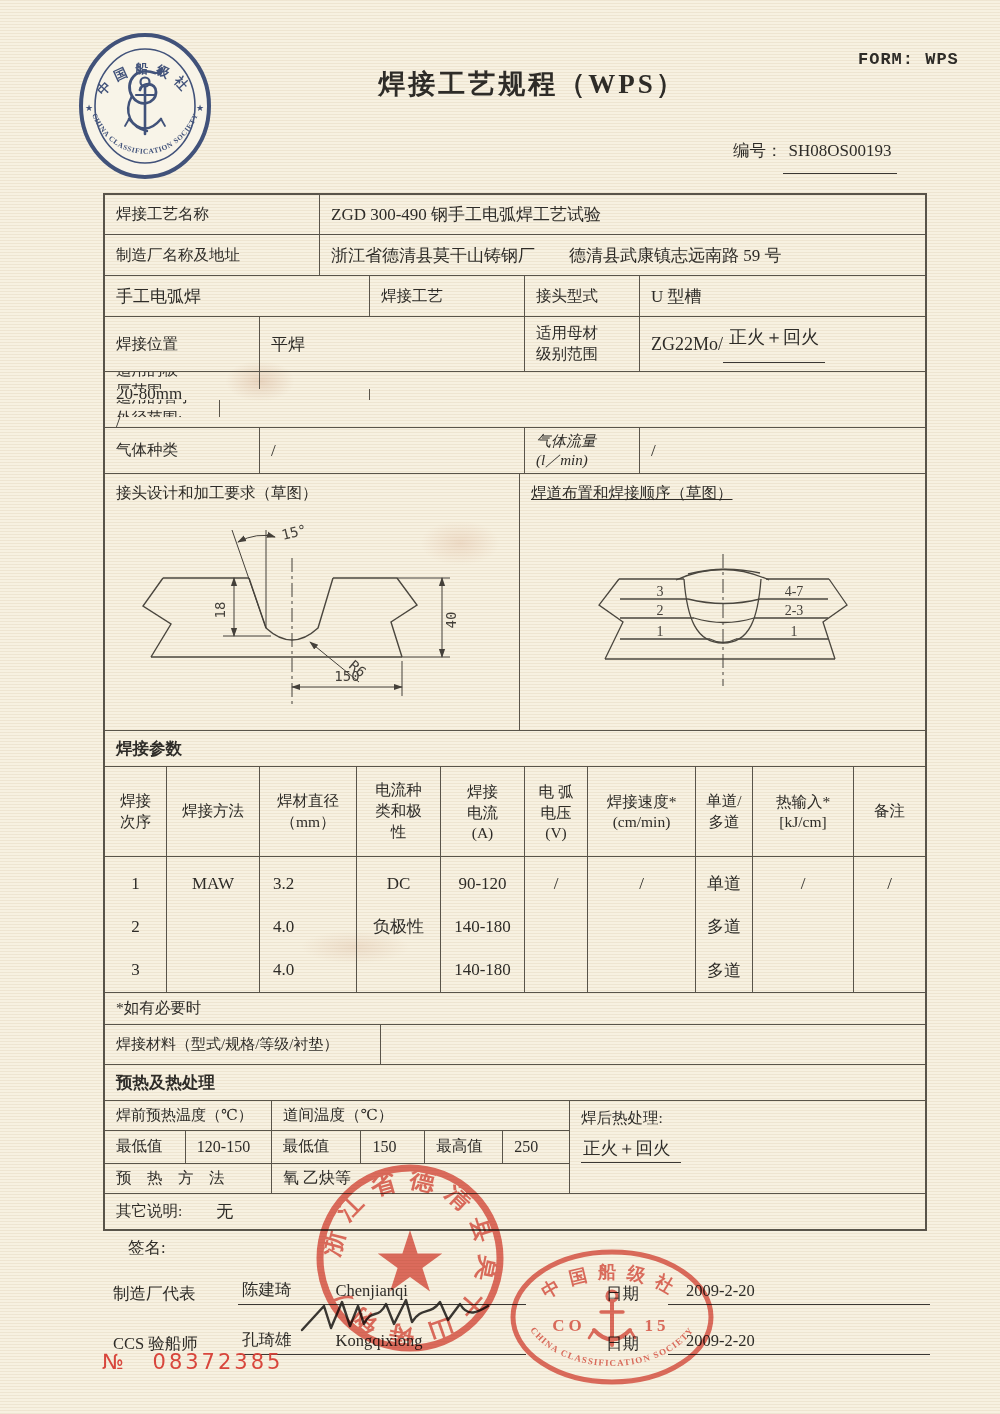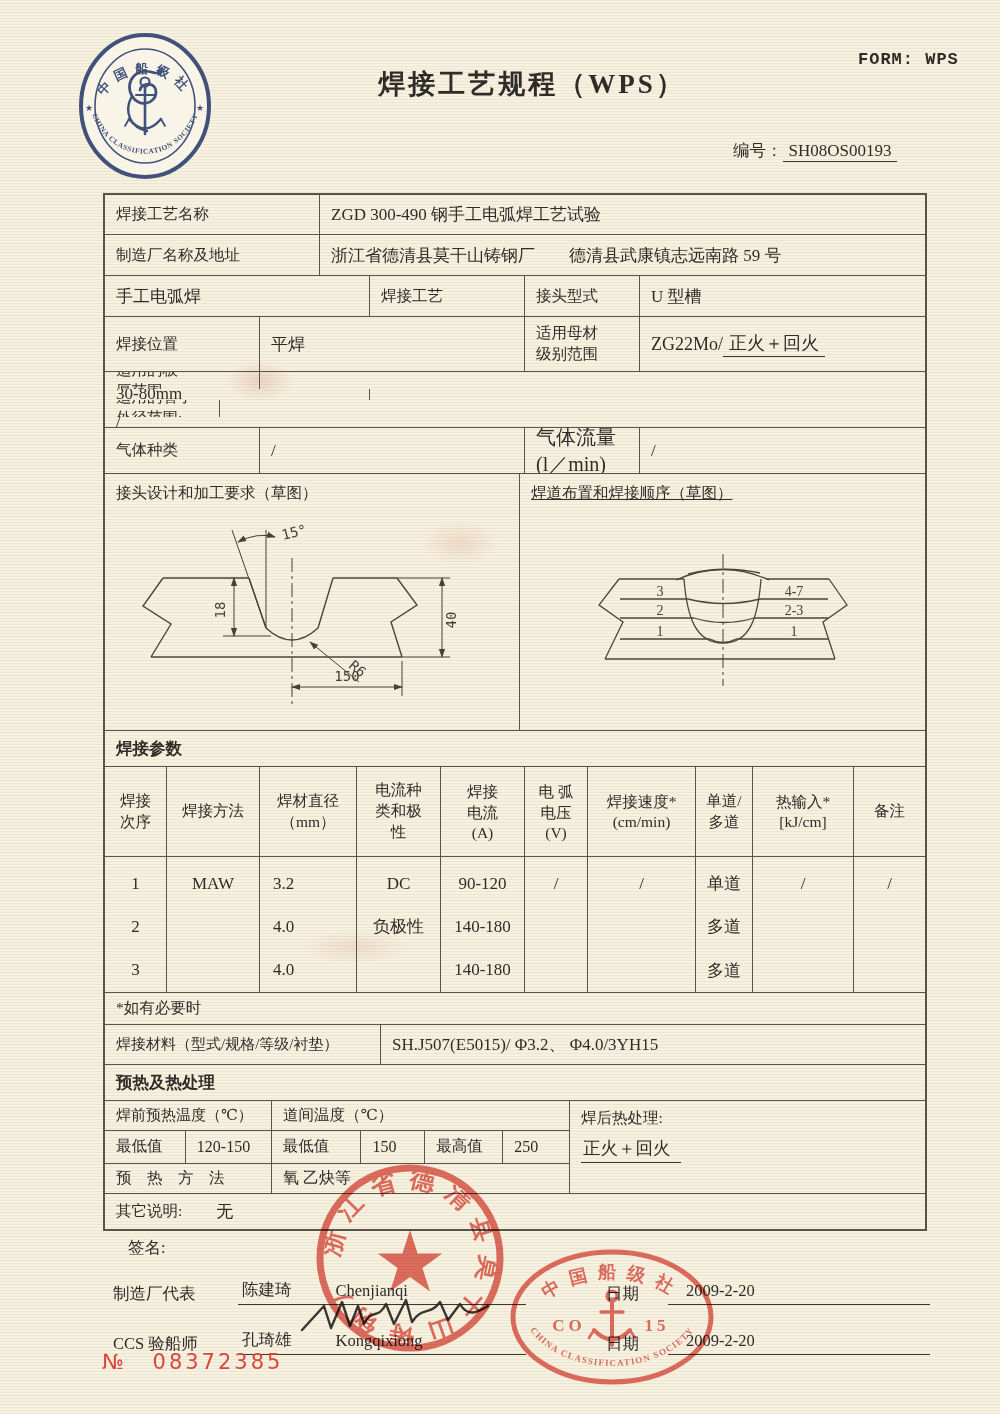--- a/index.html
+++ b/index.html
@@ -3,21 +3,21 @@
 <meta charset="utf-8">
 <style>
   :root{ --bd:#59544a; --ink:#2e2c28; --red:#dc5246; --navy:#41527a; }
   html,body{margin:0;padding:0;background:#888;}
   .page{position:relative;width:1000px;height:1414px;margin:0 auto;overflow:hidden;
     background-color:#f7f1e1;
     background-image:repeating-linear-gradient(0deg, rgba(206,186,152,.22) 0 1px, rgba(0,0,0,0) 1px 3px);
     font-family:"Liberation Serif","DejaVu Serif",serif;color:var(--ink);}
   .abs{position:absolute;}
   .pre{white-space:pre-line;}
-  .u{border-bottom:1.5px solid #3a3733;padding:0 6px 1px;}
+  .u{border-bottom:1.5px solid #3a3733;padding:0 6px 13px;}
   
   .form-tag{font-family:"Liberation Mono","DejaVu Sans Mono",monospace;font-weight:700;font-size:17px;letter-spacing:1px;}
   .title{left:0;right:0;top:66px;text-align:center;padding-left:64px;font-size:27px;font-weight:700;letter-spacing:3px;}
   .doc-no{left:733px;top:140px;font-size:16.5px;}
   
   .tbl{left:103px;top:193px;width:824px;box-sizing:border-box;border:2px solid var(--bd);background:rgba(255,255,255,0.0);}
   .trow{display:flex;border-bottom:1px solid var(--bd);}
   .trow.last{border-bottom:none;}
   .c{box-sizing:border-box;border-right:1px solid var(--bd);display:flex;align-items:center;justify-content:center;text-align:center;padding:2px 6px;font-size:16px;overflow:hidden;}
   .c.nr{border-right:none;}
@@ -112,29 +112,29 @@
       <div class="c l lab pre" style="width:115px;">适用母材
 级别范围</div>
       <div class="c l val nr" style="width:285px;font-size:18px;">
         <span>ZG22Mo/</span>
           <span class="u">正火＋回火</span>
       </div>
     </div>
     <div class="trow" style="height:55px;flex-direction:column;">
       <div class="c l lab pre" style="width:155px;">适用的板
 厚范围:</div>
-      <div class="c l val" style="width:265px;">30-80mm</div>
+      <div class="c l val" style="width:265px;">20-80mm</div>
       <div class="c l lab pre" style="width:115px;">适用的管子
 外径范围:</div>
       <div class="c l val nr" style="width:285px;">/</div>
     </div>
     <div class="trow" style="height:45px;">
       <div class="c l lab" style="width:155px;">气体种类</div>
       <div class="c l val" style="width:265px;">/</div>
-      <div class="c l lab pre" style="width:115px;font-size:20px;">气体流量
+      <div class="c l lab pre" style="width:115px;font-size:15px;font-style:italic;">气体流量
 (l／min)</div>
       <div class="c l val nr" style="width:285px;">/</div>
     </div>
 
     <div class="trow" style="height:256px;">
       <div class="c l sketchcell" style="width:415px;">
         <div class="sk-title">接头设计和加工要求（草图）</div>
         <svg width="415" height="218" viewBox="0 0 415 218">
           <defs>
             <marker id="arr" viewBox="0 0 10 10" refX="9" refY="5" markerWidth="9" markerHeight="9" orient="auto-start-reverse">
@@ -279,21 +279,20 @@
         <div class="pv"></div>
         <div class="pv"></div>
       </div>
     </div>
     <div class="trow" style="height:31px;">
       <div class="c l lab nr" style="width:820px;">*如有必要时</div>
     </div>
 
     <div class="trow" style="height:39px;">
       <div class="c l lab" style="width:276px;font-size:15px;">焊接材料（型式/规格/等级/衬垫）</div>
-      <div class="c l val nr" style="width:544px;">SH.J507(E5015)/ Φ3.2、 Φ4.0/3YH15</div>
     </div>
 
     <div class="trow" style="height:35px;">
       <div class="c l sec-title nr" style="width:820px;">预热及热处理</div>
     </div>
     <div class="trow" style="height:92px;">
       <div style="width:465px;box-sizing:border-box;border-right:1px solid var(--bd);display:flex;flex-direction:column;">
         <div class="ph-sub" style="height:30px;">
           <div class="c l lab" style="width:167px;font-size:15px;">焊前预热温度（℃）</div>
           <div class="c l lab nr" style="width:297px;">道间温度（℃）</div>

